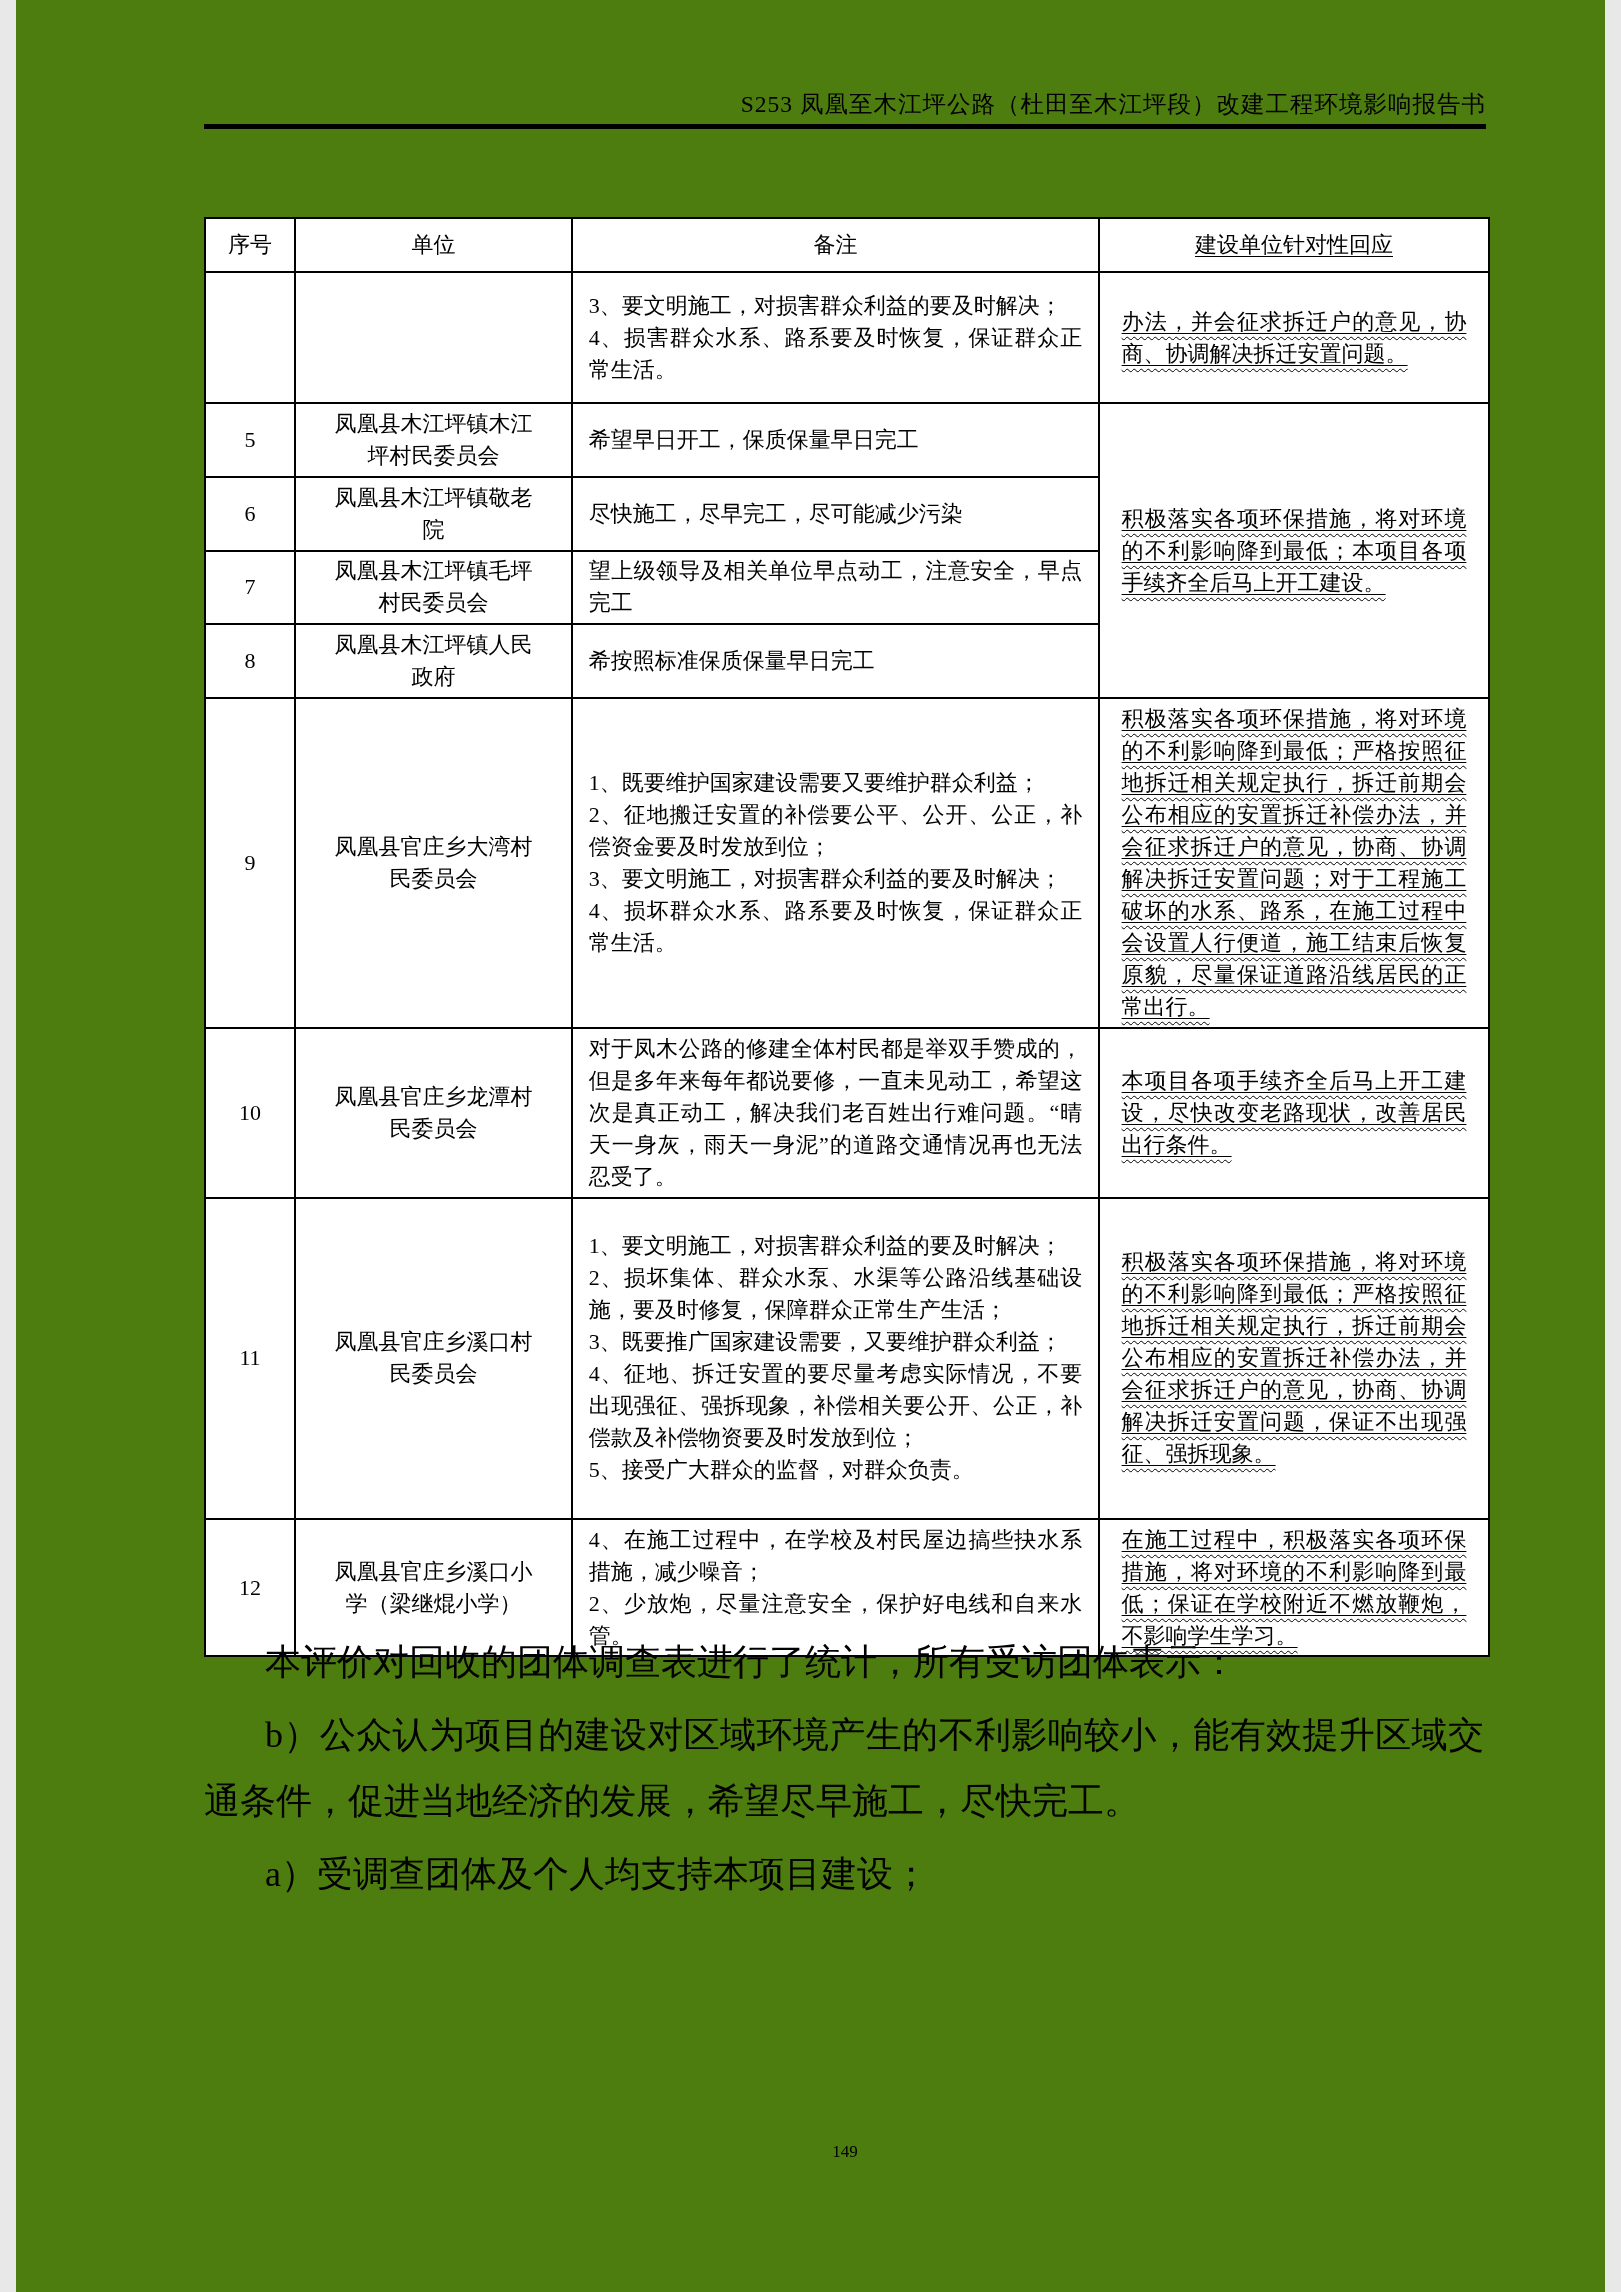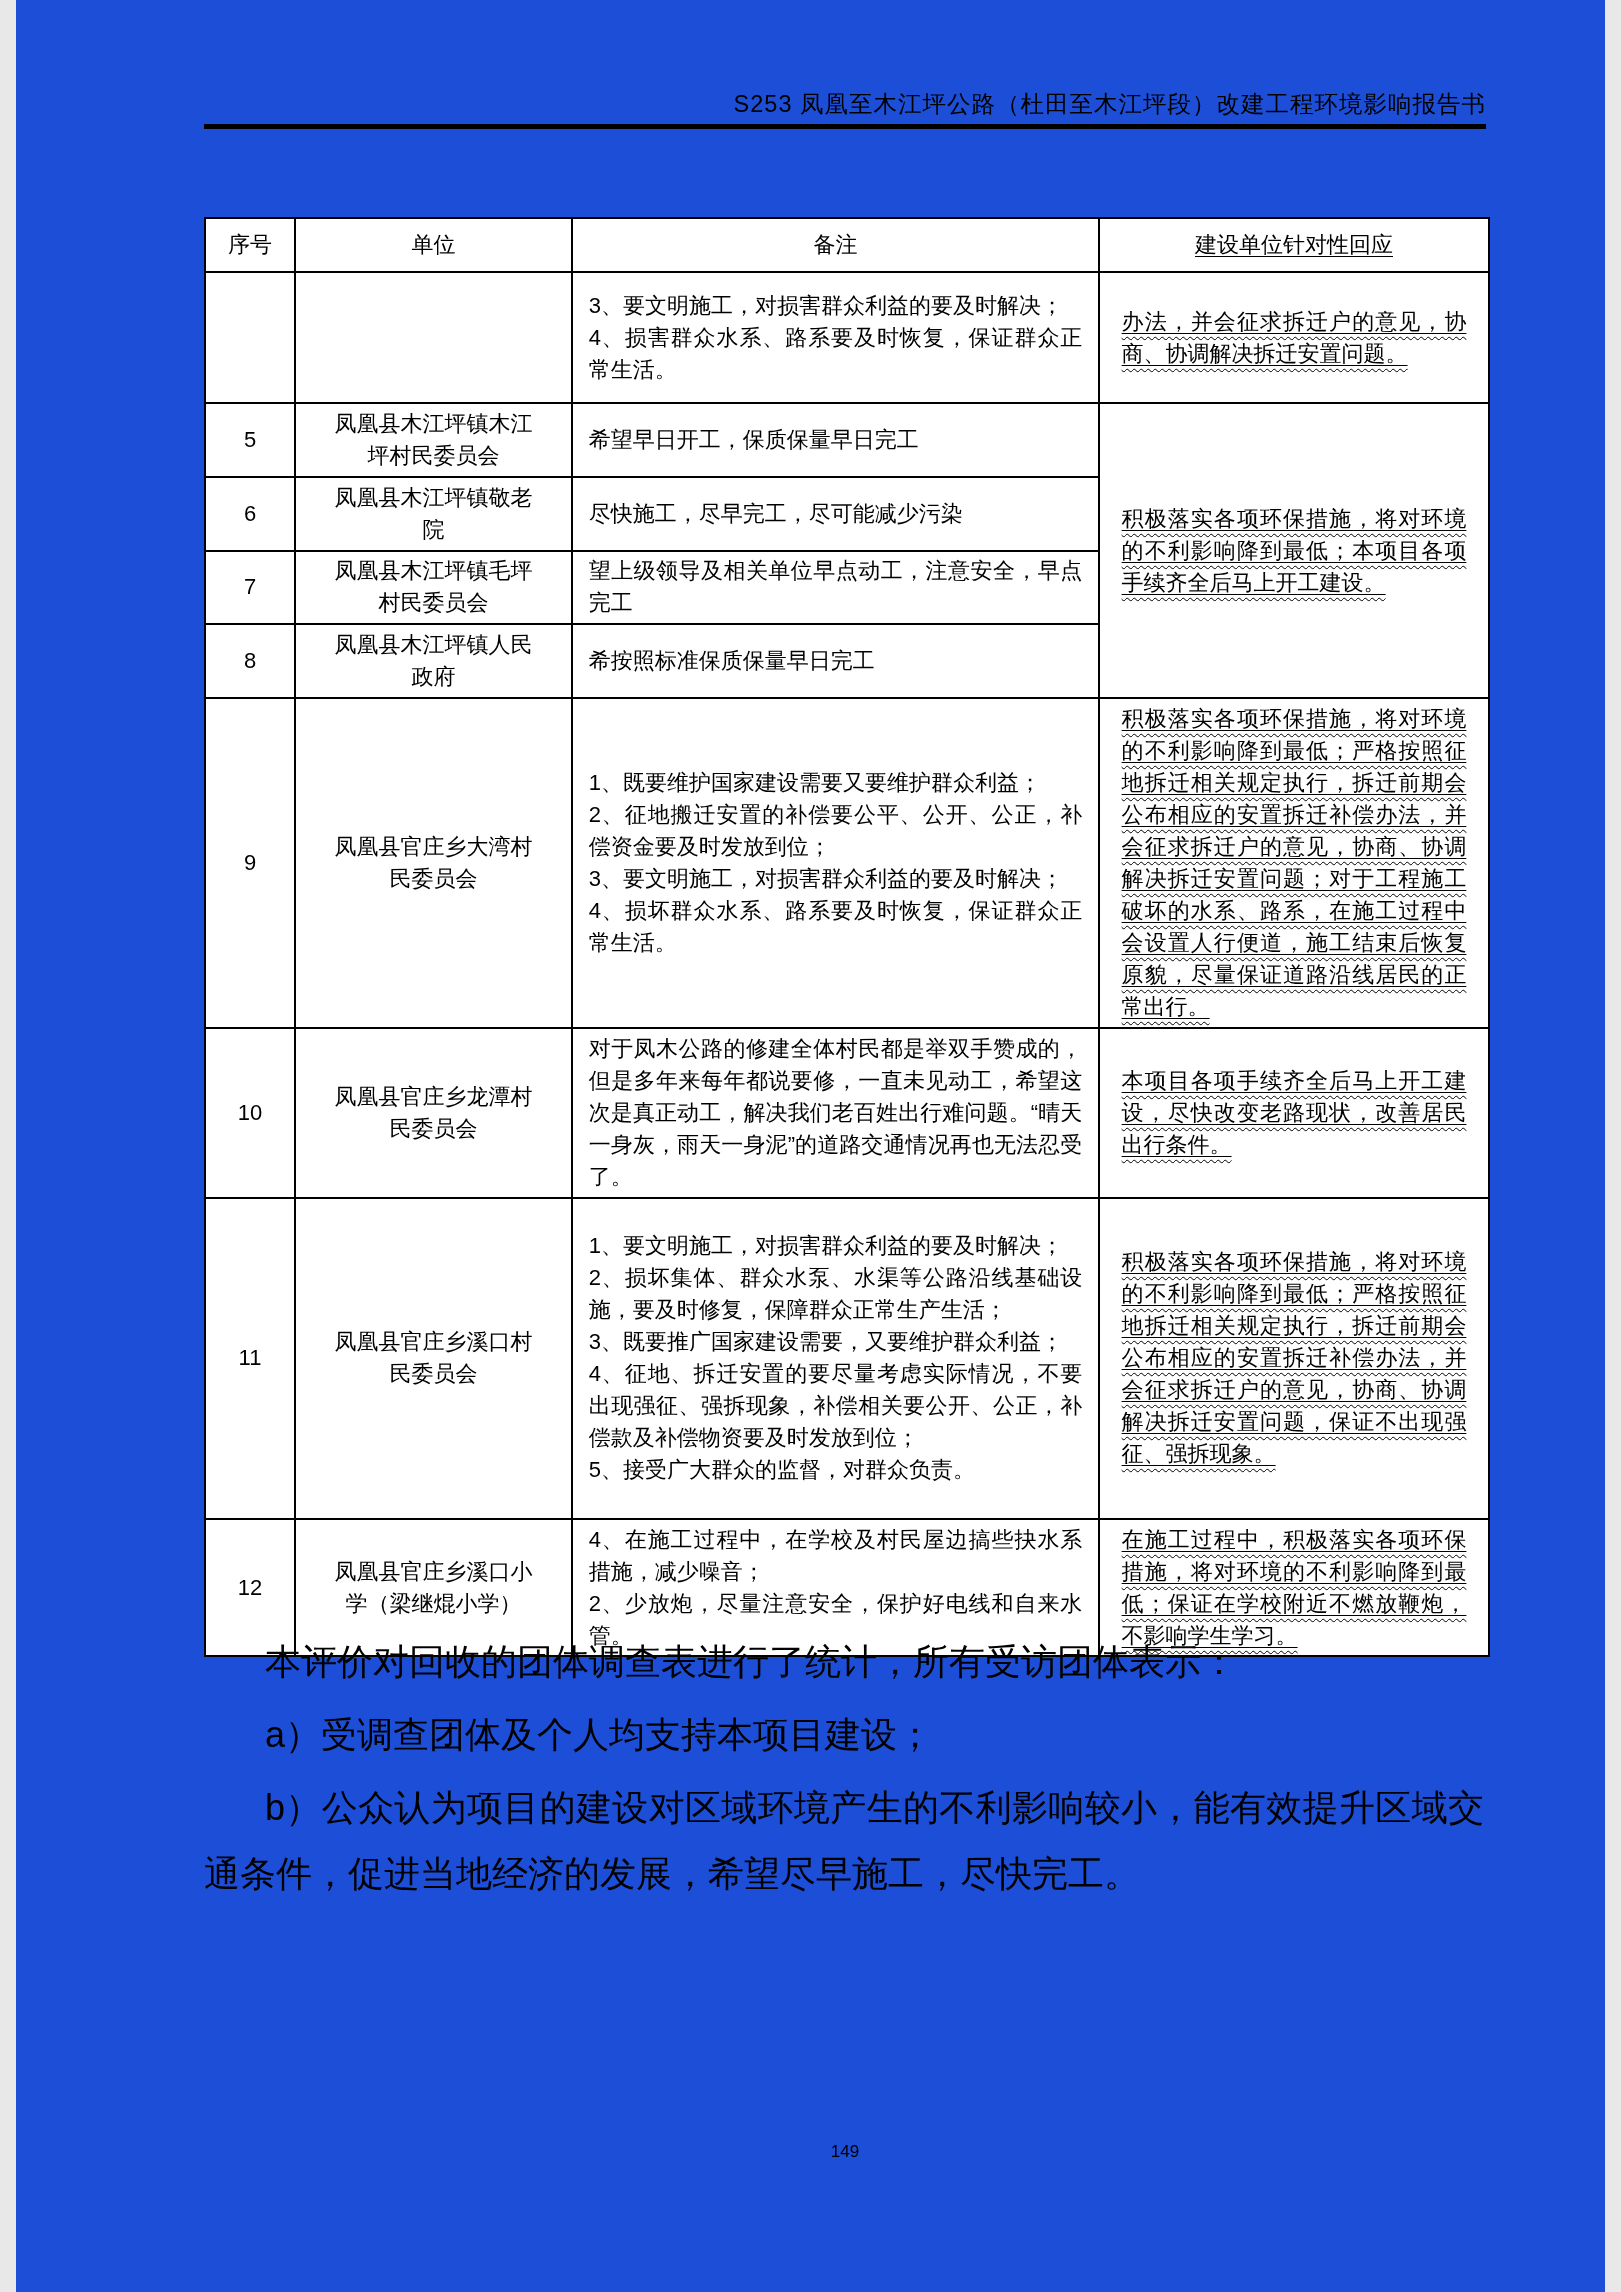--- a/index.html
+++ b/index.html
@@ -1,19 +1,19 @@
 <!DOCTYPE html>
 <html><head>
 <meta charset="utf-8">
 <style>
   html,body { margin:0; padding:0; background:#e8e8e8; }
   .page {
     position:relative; width:1589px; height:2293px; margin:0 auto;
-    background:#1d4ed8; color:#000;
-    font-family:Liberation Sans, sans-serif;
+    background:#4d7c0f; color:#000;
+    font-family:Liberation Serif, serif;
   }
   
   .doc-header {
     position:absolute; top:88px; left:188px; width:1282px;
     text-align:right; font-size:23.5px; letter-spacing:1px; white-space:nowrap;
   }
   .header-rule {
     position:absolute; top:124px; left:188px; width:1282px; height:4.9px;
     background:#000;
   }
@@ -181,20 +181,20 @@
         </td>
         <td class="c-resp">
           <span class="u-line"><span class="u-wavy">在施工过程中，积极落实各项环保措施，将对环境的不利影响降到最低；保证在学校附近不燃放鞭炮，不影响学生学习。</span></span>
         </td>
       </tr>
     </tbody>
   </table>
 
   <div class="body-text">
     <p>本评价对回收的团体调查表进行了统计，所有受访团体表示：</p>
+    <p>b）公众认为项目的建设对区域环境产生的不利影响较小，能有效提升区域交通条件，促进当地经济的发展，希望尽早施工，尽快完工。</p>
     <p>a）受调查团体及个人均支持本项目建设；</p>
-    <p>b）公众认为项目的建设对区域环境产生的不利影响较小，能有效提升区域交通条件，促进当地经济的发展，希望尽早施工，尽快完工。</p>
   </div>
 
   <div class="page-num">149</div>
 
 </div>
 
 
 </body></html>

